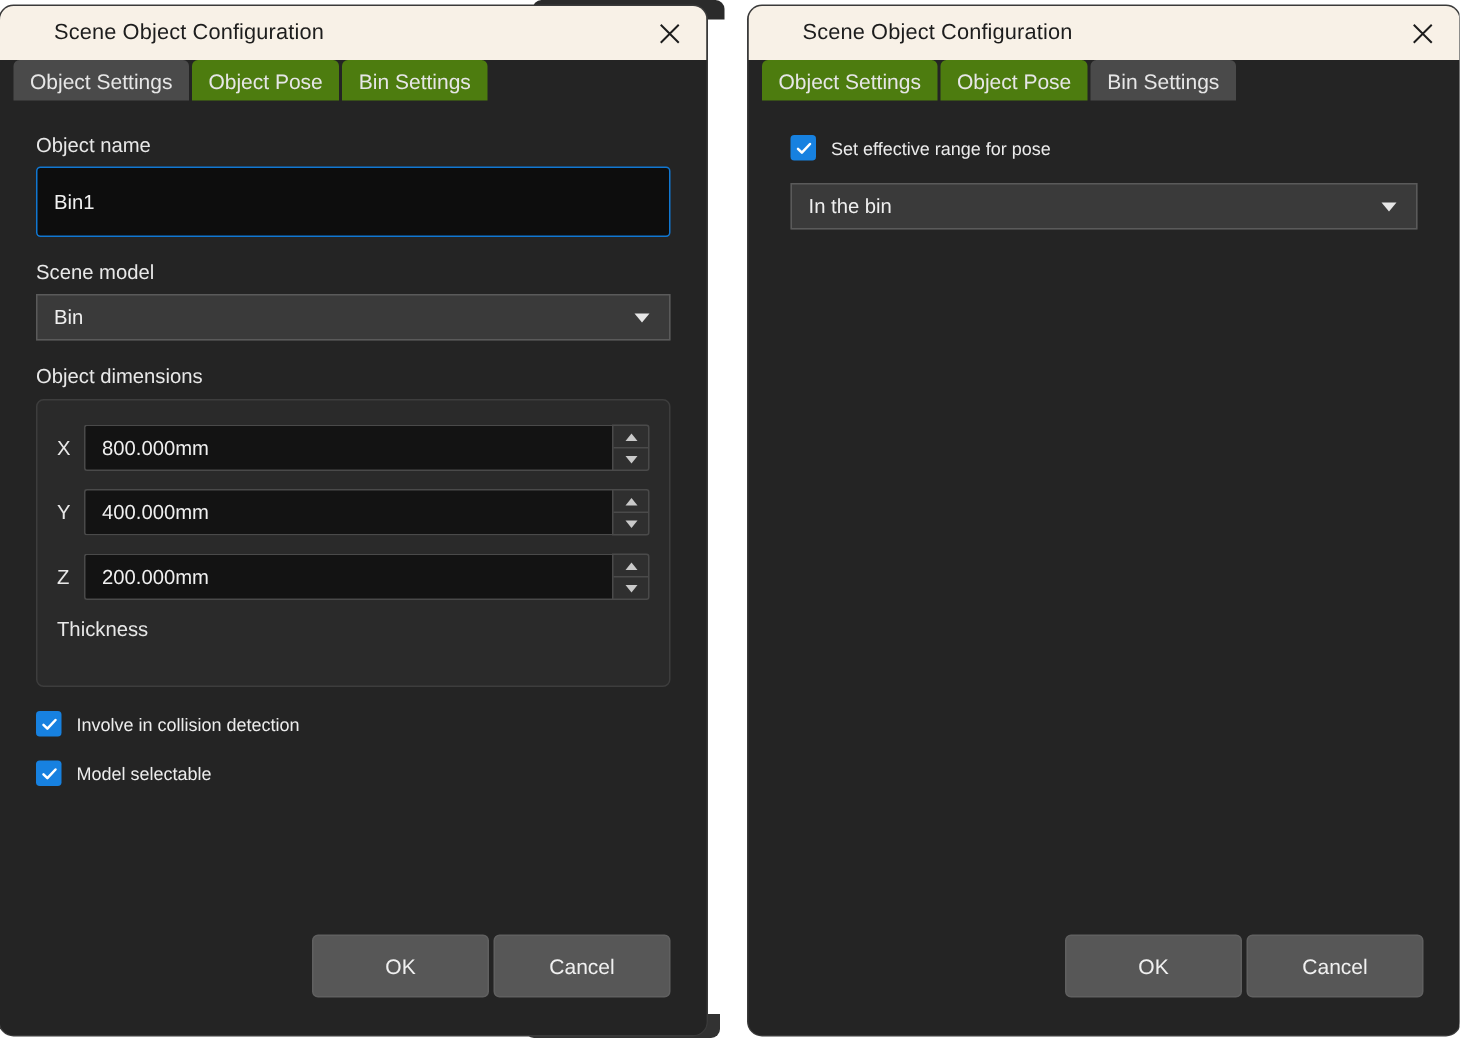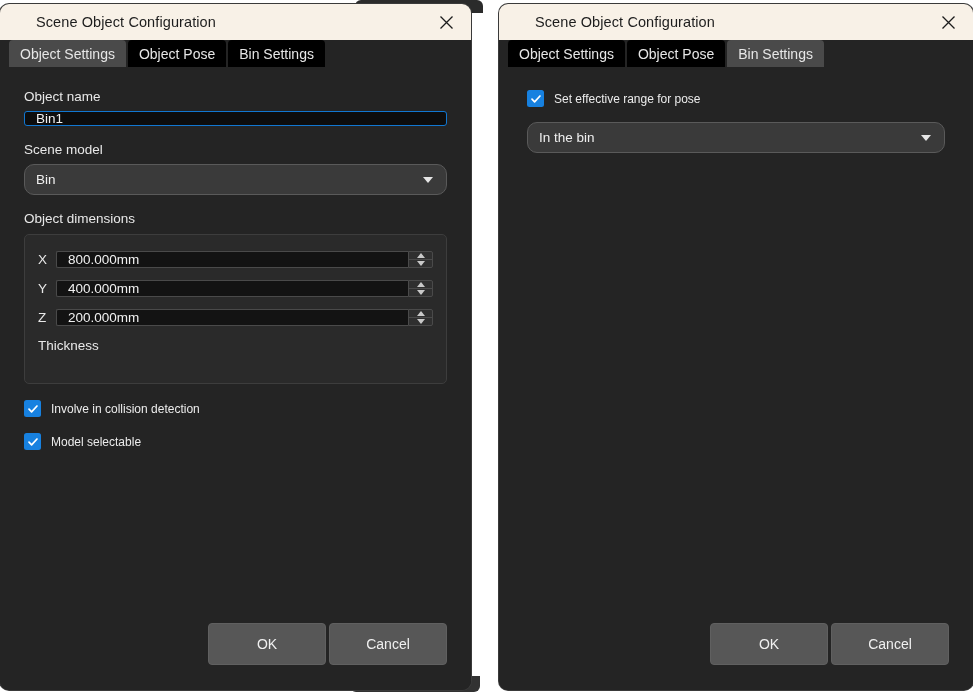--- a/index.html
+++ b/index.html
@@ -79,21 +79,21 @@
     padding-left: 9px;
     flex: 0 0 auto;
   }
   .tab {
     height: 27px;
     padding: 0 11px;
     display: flex;
     align-items: center;
     font-size: 14px;
     color: #e6e6e6;
-    background: #000000;
+    background: #4d7c0f;
     border-radius: 4px 4px 0 0;
     margin-right: 2px;
     cursor: pointer;
     white-space: nowrap;
   }
   .tab.active { background: #4a4a4a; }
 
   
   .body {
     flex: 1 1 auto;
@@ -103,38 +103,38 @@
   }
 
   .field-label {
     font-size: 13.5px;
     color: #e8e8e8;
     margin-top: 16px;
     margin-bottom: 7px;
   }
 
   .text-input {
-    height: 15px;
+    height: 47px;
     background: #0d0d0d;
     border: 1px solid #1177d1;
     border-radius: 3px;
     display: flex;
     align-items: center;
     padding-left: 11px;
     font-size: 13.5px;
     color: #f0f0f0;
     box-sizing: border-box;
     cursor: text;
   }
 
   .combo {
     height: 31px;
     background: #3a3a3a;
     border: 1px solid #5a5a5a;
-    border-radius: 10px;
+    border-radius: 0;
     display: flex;
     align-items: center;
     padding: 0 10px 0 11px;
     font-size: 13.5px;
     color: #efefef;
     box-sizing: border-box;
     cursor: pointer;
     justify-content: space-between;
   }
   .caret {
@@ -162,21 +162,21 @@
   .dim-axis {
     font-size: 13.5px;
     color: #e8e8e8;
     width: 18px;
     flex: 0 0 auto;
   }
   .dim-axis.wide { width: 94px; }
   .spin-wrap {
     flex: 1 1 auto;
     display: flex;
-    height: 17px;
+    height: 31px;
     border-radius: 10px;
   }
   .spin-input {
     flex: 1 1 auto;
     background: #131313;
     border: 1px solid #4a4a4a;
     border-right: none;
     border-radius: 2px 0 0 2px;
     display: flex;
     align-items: center;

